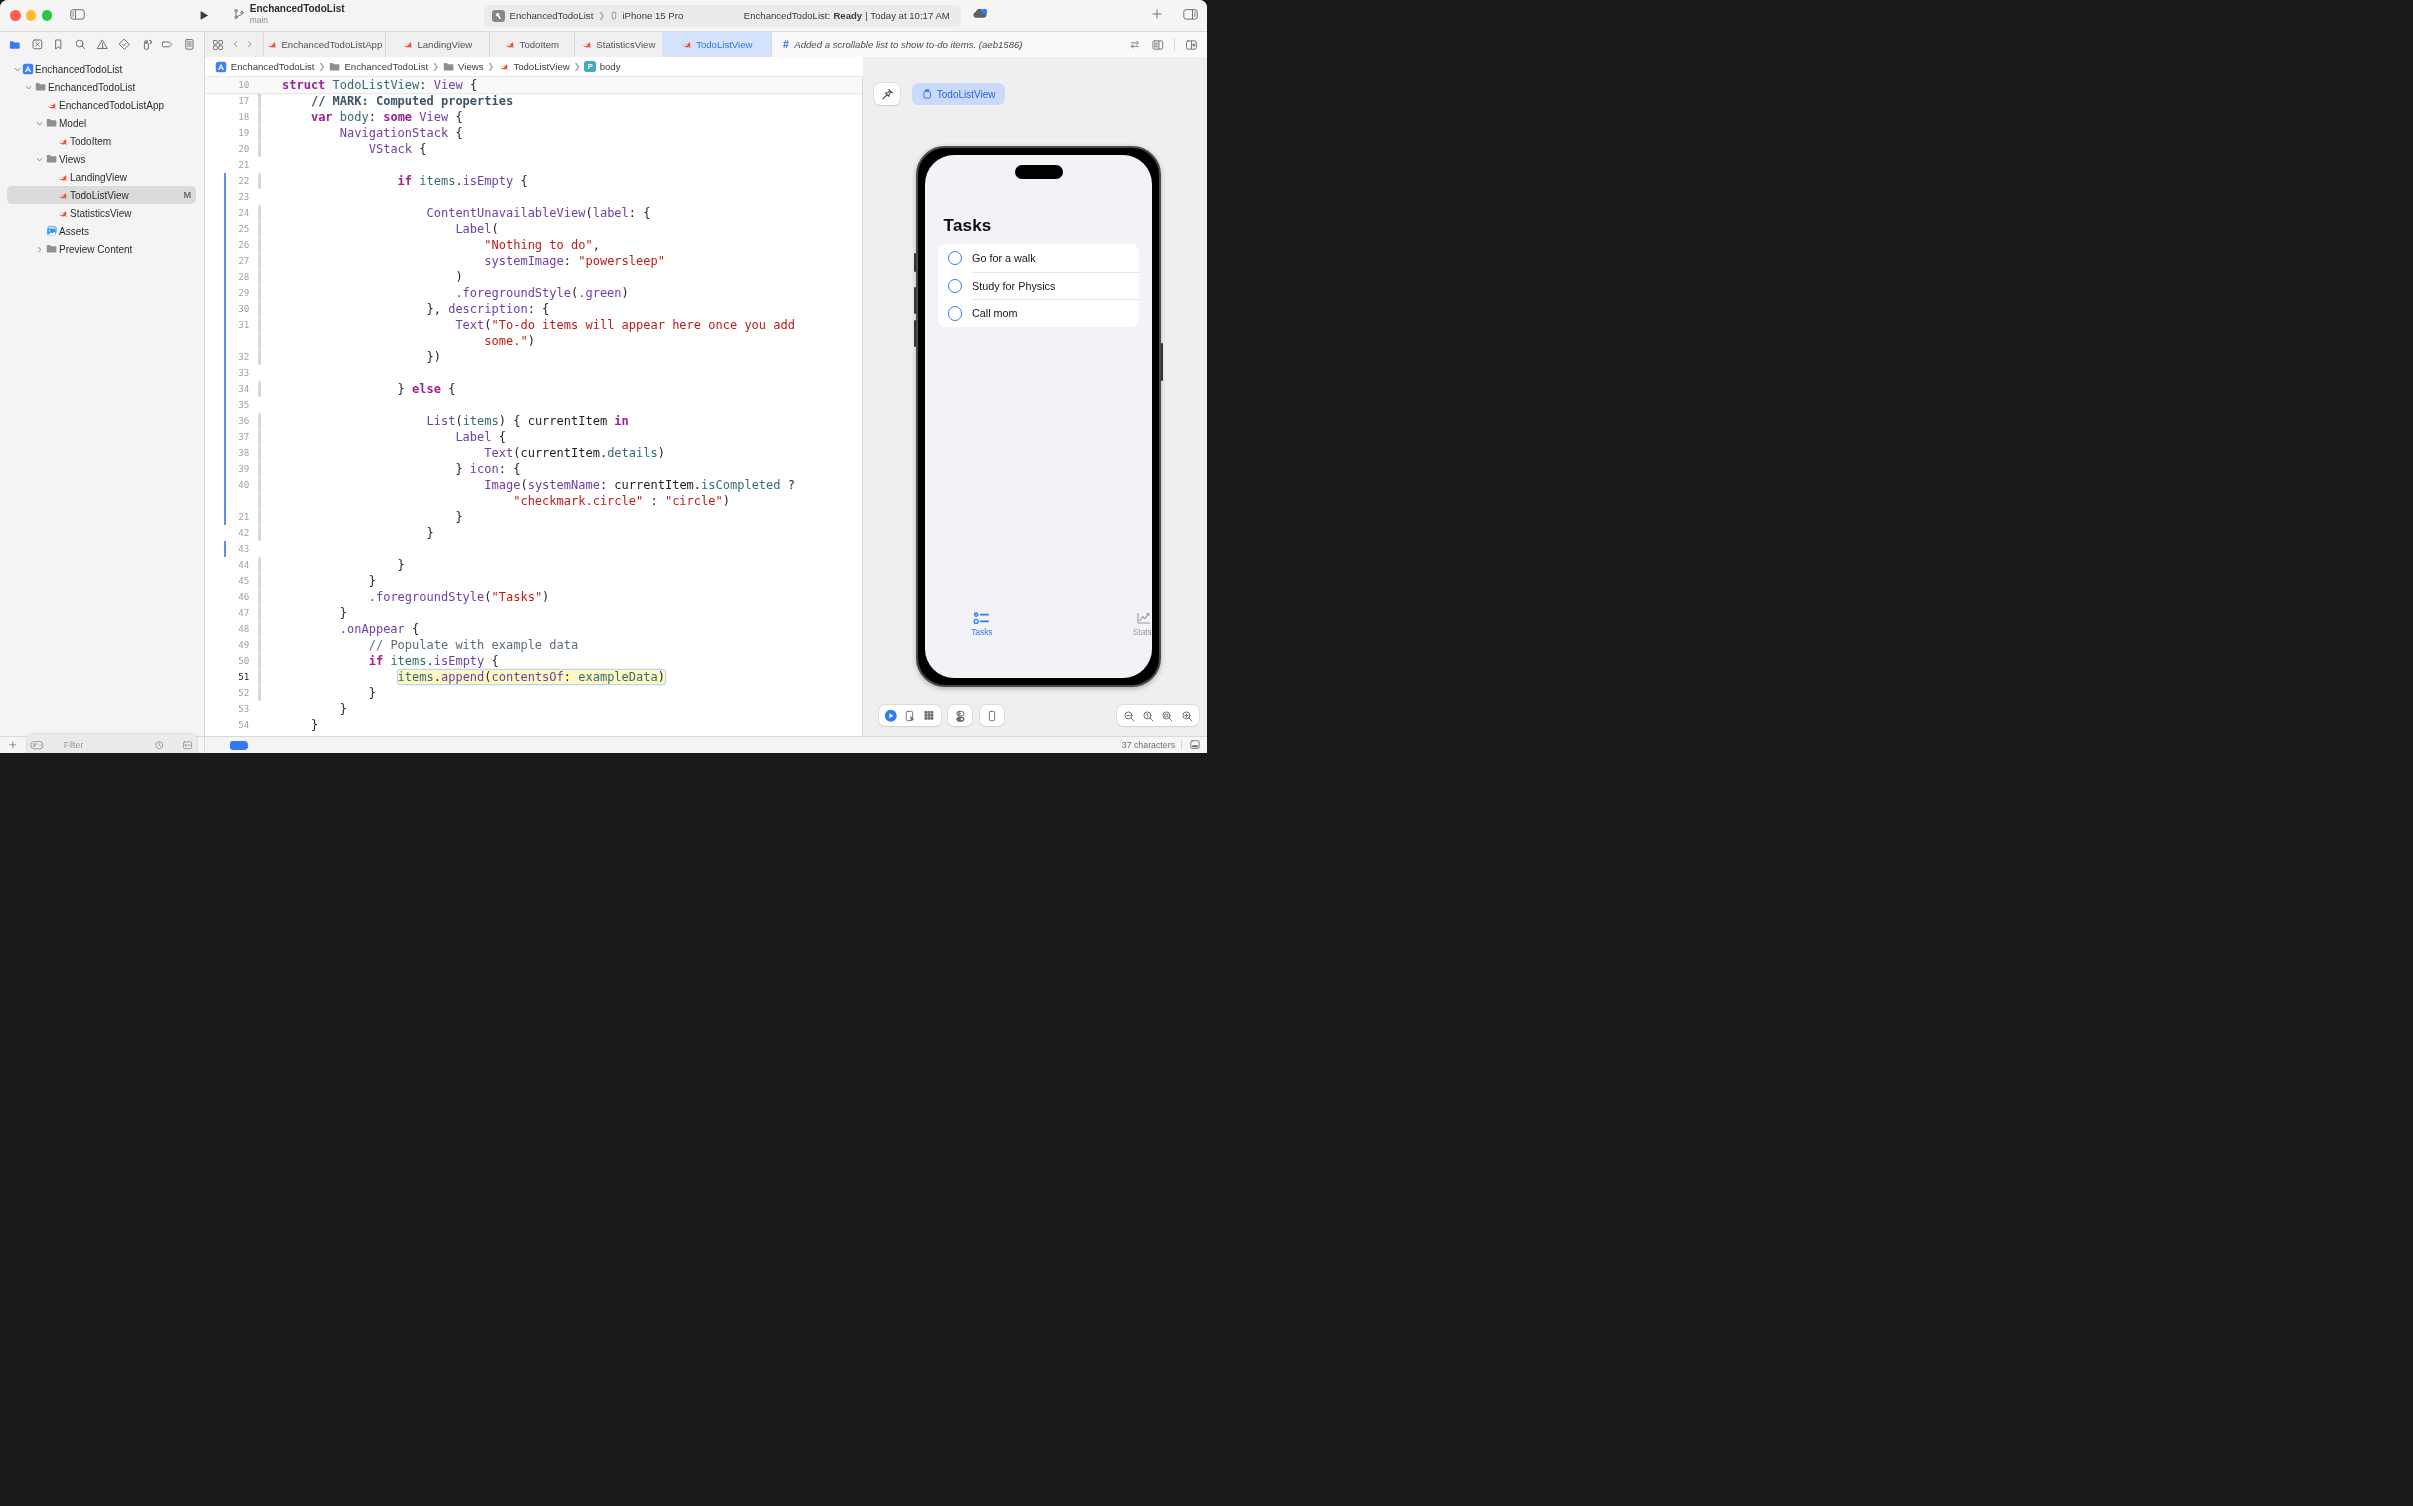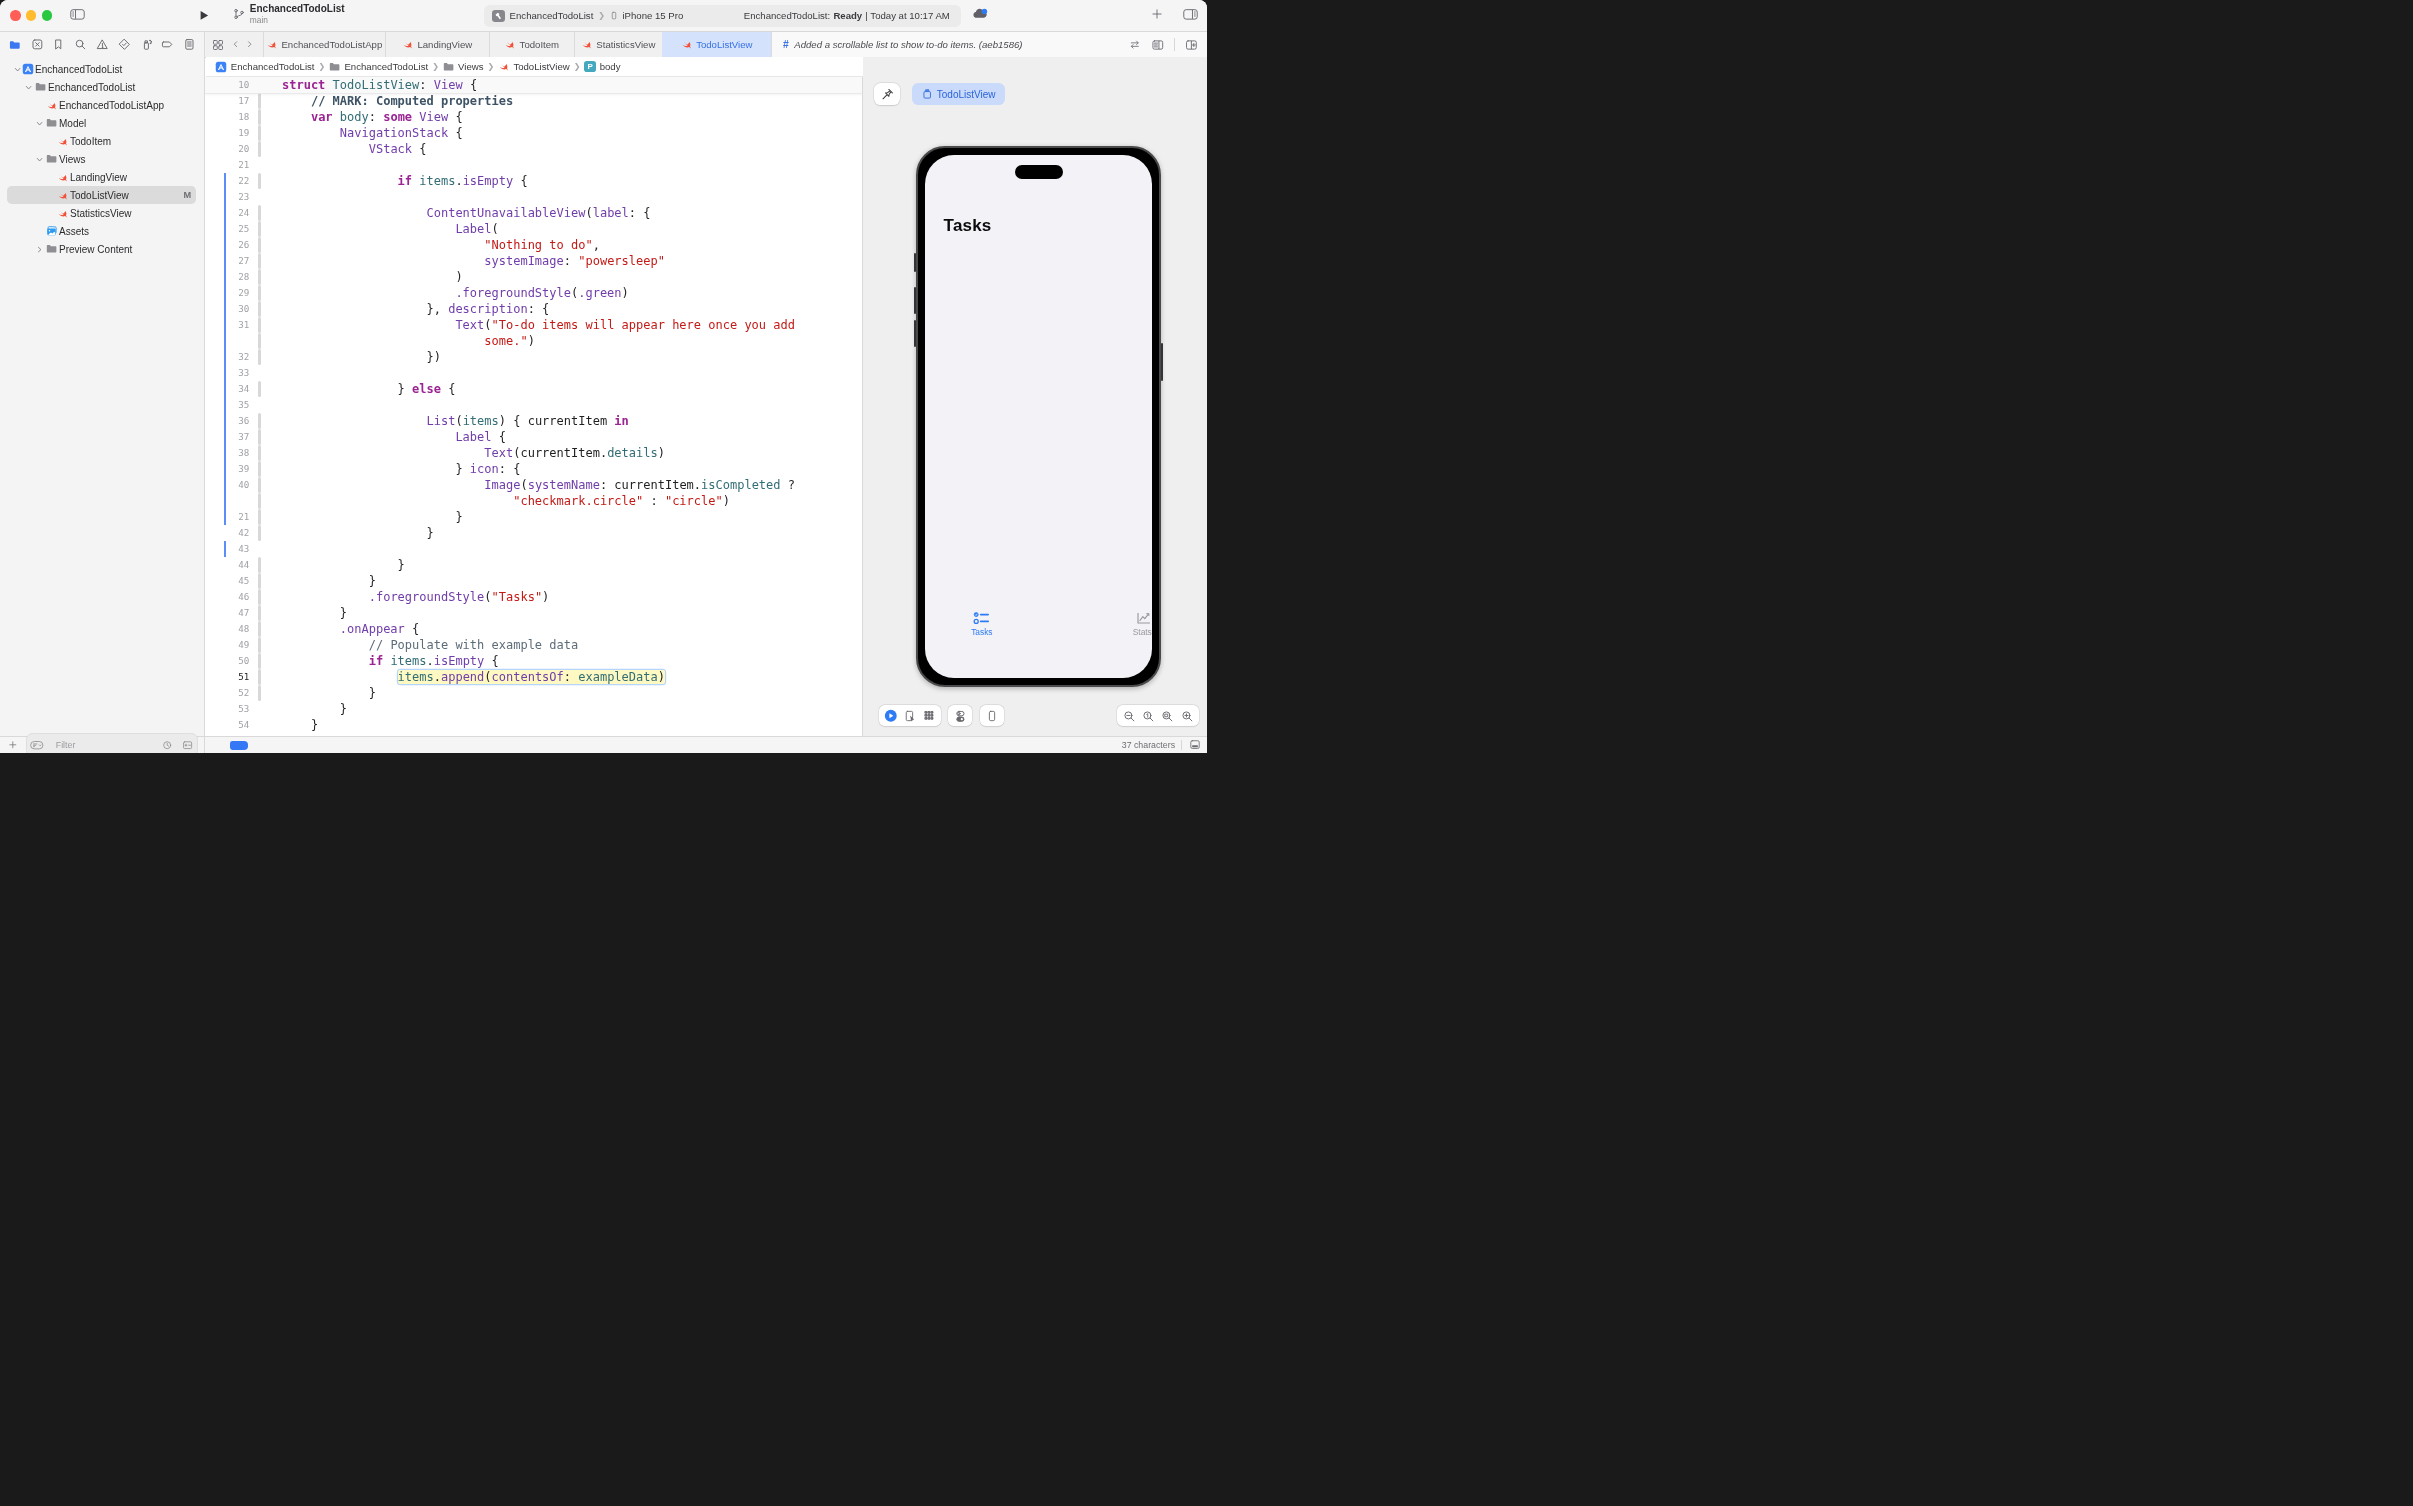--- a/index.html
+++ b/index.html
@@ -116,21 +116,21 @@
   #cpill-1{left:16px;}
   #cpill-2{left:85px;}
   #cpill-3{left:117px;}
   #cpill-zoom{right:8px;}
 
   
   #statusbar{position:absolute;left:0;bottom:0;width:1207px;height:17px;background:#F6F5F6;border-top:0.8px solid #DAD9DA;}
   #sb-left{position:absolute;left:0;top:0;width:205px;height:16px;border-right:0.8px solid #DAD9DA;display:flex;align-items:center;}
   #sb-plus{margin-left:8px;}
   #filter-field{margin-left:8px;flex:1;height:24px;margin-right:6.4px;background:#ECEBEC;border:0.8px solid #DFDEDF;border-radius:6.4px;
-    display:flex;align-items:center;gap:10px;padding:0 3.2px;}
+    display:flex;align-items:center;gap:18px;padding:0 3.2px;}
   #filter-placeholder{font-size:8.8px;color:#9a9a9f;flex:1;}
   #sb-bluechip{position:absolute;left:230px;top:4px;width:17.6px;height:8.8px;background:#3478F6;border-radius:2.4px 4px 4px 2.4px;}
   #sb-right{position:absolute;right:6.4px;top:0;height:16px;display:flex;align-items:center;gap:6.4px;}
   #char-count{font-size:8.8px;color:#6e6e73;margin-left:40px;}
 </style>
 </head>
 <body>
 
 <div id="window">
 
@@ -609,20 +609,34 @@
     </div>
 
     <div id="phone">
       <div class="pbtn" id="pbtn-action"></div>
       <div class="pbtn" id="pbtn-volup"></div>
       <div class="pbtn" id="pbtn-voldn"></div>
       <div class="pbtn" id="pbtn-power"></div>
       <div id="screen">
         <div id="island"></div>
         <div id="app-title">Tasks</div>
+        <div id="task-card">
+            <div class="task-row">
+              <span class="tcircle"></span>
+              <span class="tlabel2">Go for a walk</span>
+            </div>
+            <div class="task-row">
+              <span class="tcircle"></span>
+              <span class="tlabel2">Study for Physics</span>
+            </div>
+            <div class="task-row">
+              <span class="tcircle"></span>
+              <span class="tlabel2">Call mom</span>
+            </div>
+          </div>
         <div id="ptabs">
             <div class="ptab on">
               <span class="icn">
                 <svg width="17.6" height="14.4" viewBox="0 0 22 18">
                   <circle cx="4" cy="4.5" r="3" fill="#2E7BF6"></circle>
                   <path d="M2.6 4.5 L3.7 5.6 L5.6 3.4" stroke="#fff" stroke-width="1" fill="none"></path>
                   <line x1="9.5" y1="4.5" x2="19" y2="4.5" stroke="#2E7BF6" stroke-width="2" stroke-linecap="round"></line>
                   <circle cx="4" cy="13" r="2.5" fill="none" stroke="#2E7BF6" stroke-width="1.6"></circle>
                   <line x1="9.5" y1="13" x2="19" y2="13" stroke="#2E7BF6" stroke-width="2" stroke-linecap="round"></line>
                 </svg>

